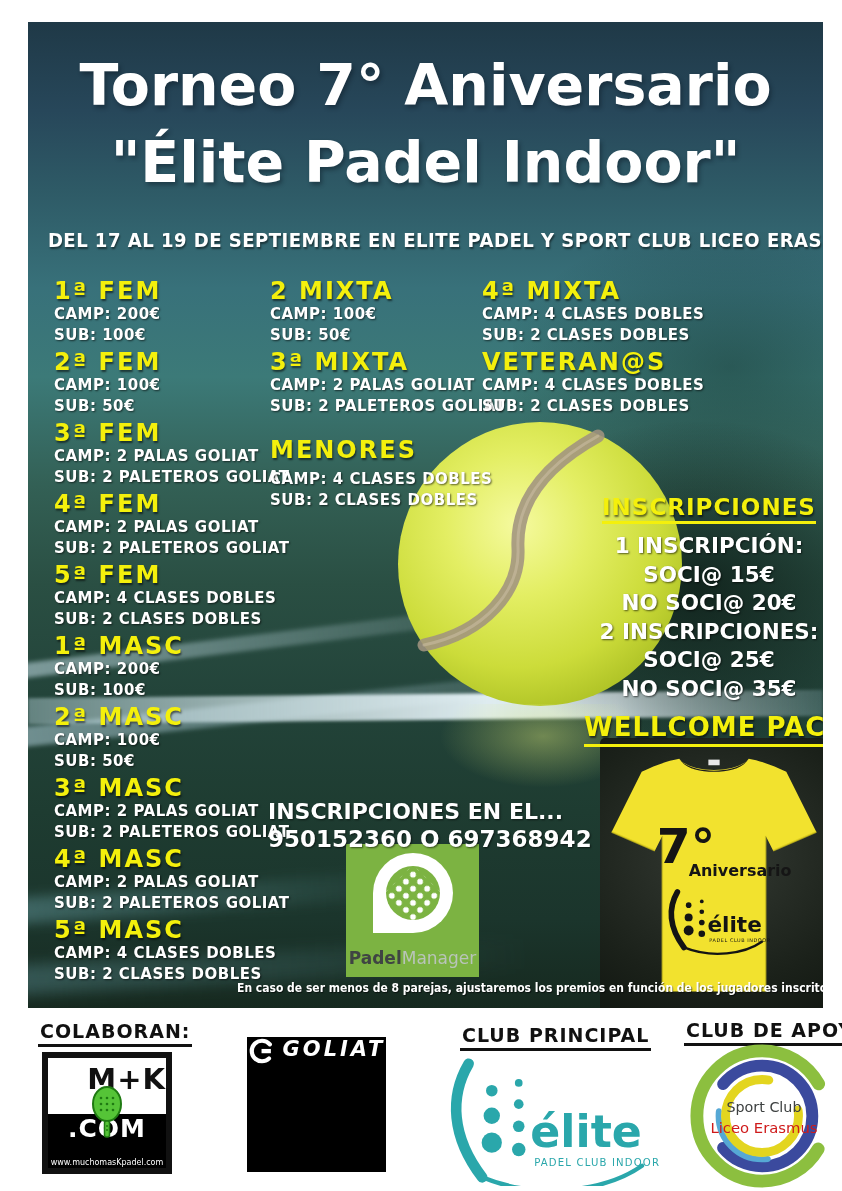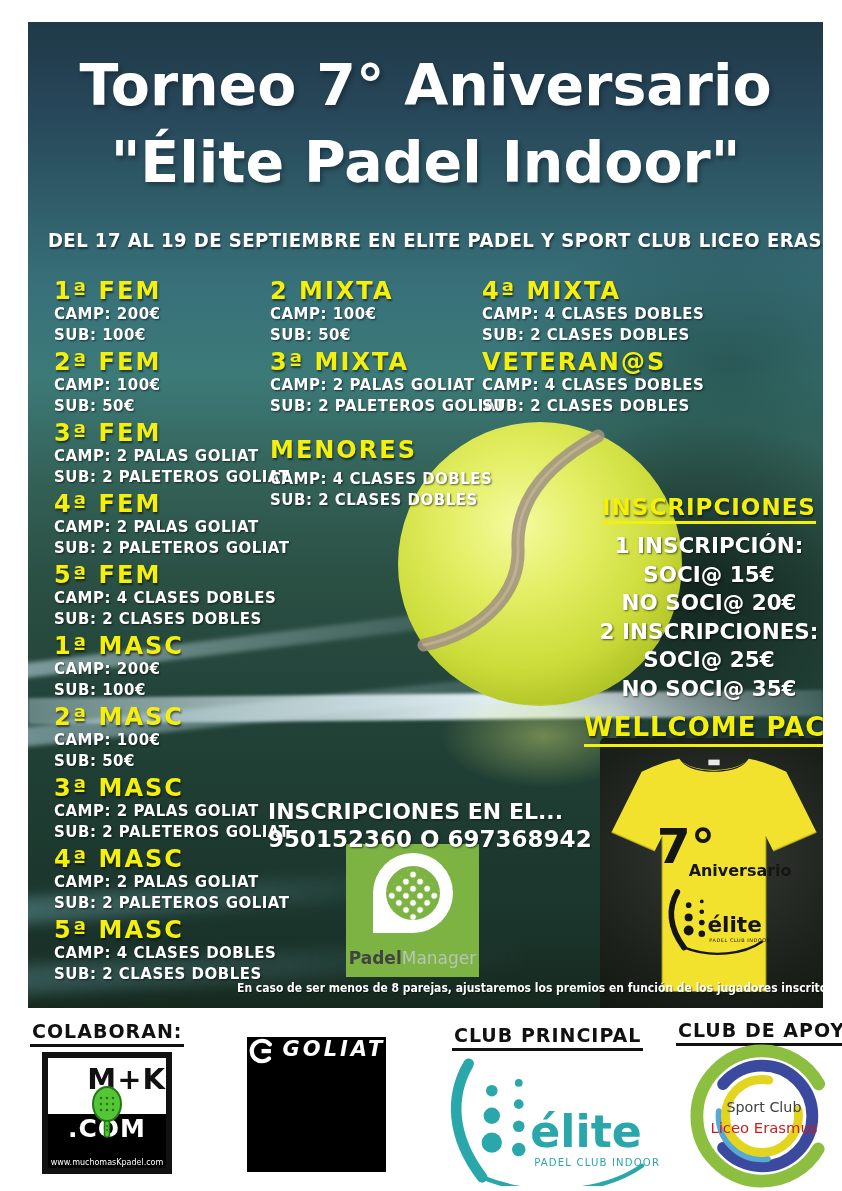--- a/index.html
+++ b/index.html
@@ -71,21 +71,21 @@
       border-radius:50%;}
   .pm-dots{position:absolute;left:20px;top:20px;width:40px;height:40px;transform:rotate(45deg);
       background-image:radial-gradient(circle,#fff 2.6px,rgba(255,255,255,0) 3.2px);
       background-size:10px 10px;background-position:2px 2px;}
   .pm-text{position:absolute;left:0;bottom:9px;width:100%;text-align:center;font-size:17px;
       white-space:nowrap;}
   .pm-text b{color:#3f4443;font-weight:bold;}
   .pm-text i{color:#b9c4ba;font-style:normal;}
   
   .f-head{position:absolute;color:#111;font-weight:bold;font-size:19px;letter-spacing:1px;
-      white-space:nowrap;}
+      white-space:nowrap;margin-left:8px;}
   .f-head span{display:inline-block;border-bottom:3px solid #111;padding:0 2px 2px 2px;}
   .mk{position:absolute;left:42px;top:1052px;width:130px;height:122px;background:#fff;
       border:6px solid #111;box-sizing:border-box;}
   .mk-top{position:absolute;left:0;top:0;width:100%;height:56px;background:#fff;text-align:center;}
   .mk-top div{font-size:29px;font-weight:bold;color:#111;margin-top:4px;letter-spacing:1px;text-align:right;}
   .mk-bottom{position:absolute;left:0;top:56px;width:100%;height:54px;background:#000;
       text-align:center;}
   .mk-com{color:#fff;font-size:25px;font-weight:bold;letter-spacing:1px;}
   .mk-url{position:absolute;left:0;bottom:1px;width:100%;color:#fff;font-size:8px;
       white-space:nowrap;}

